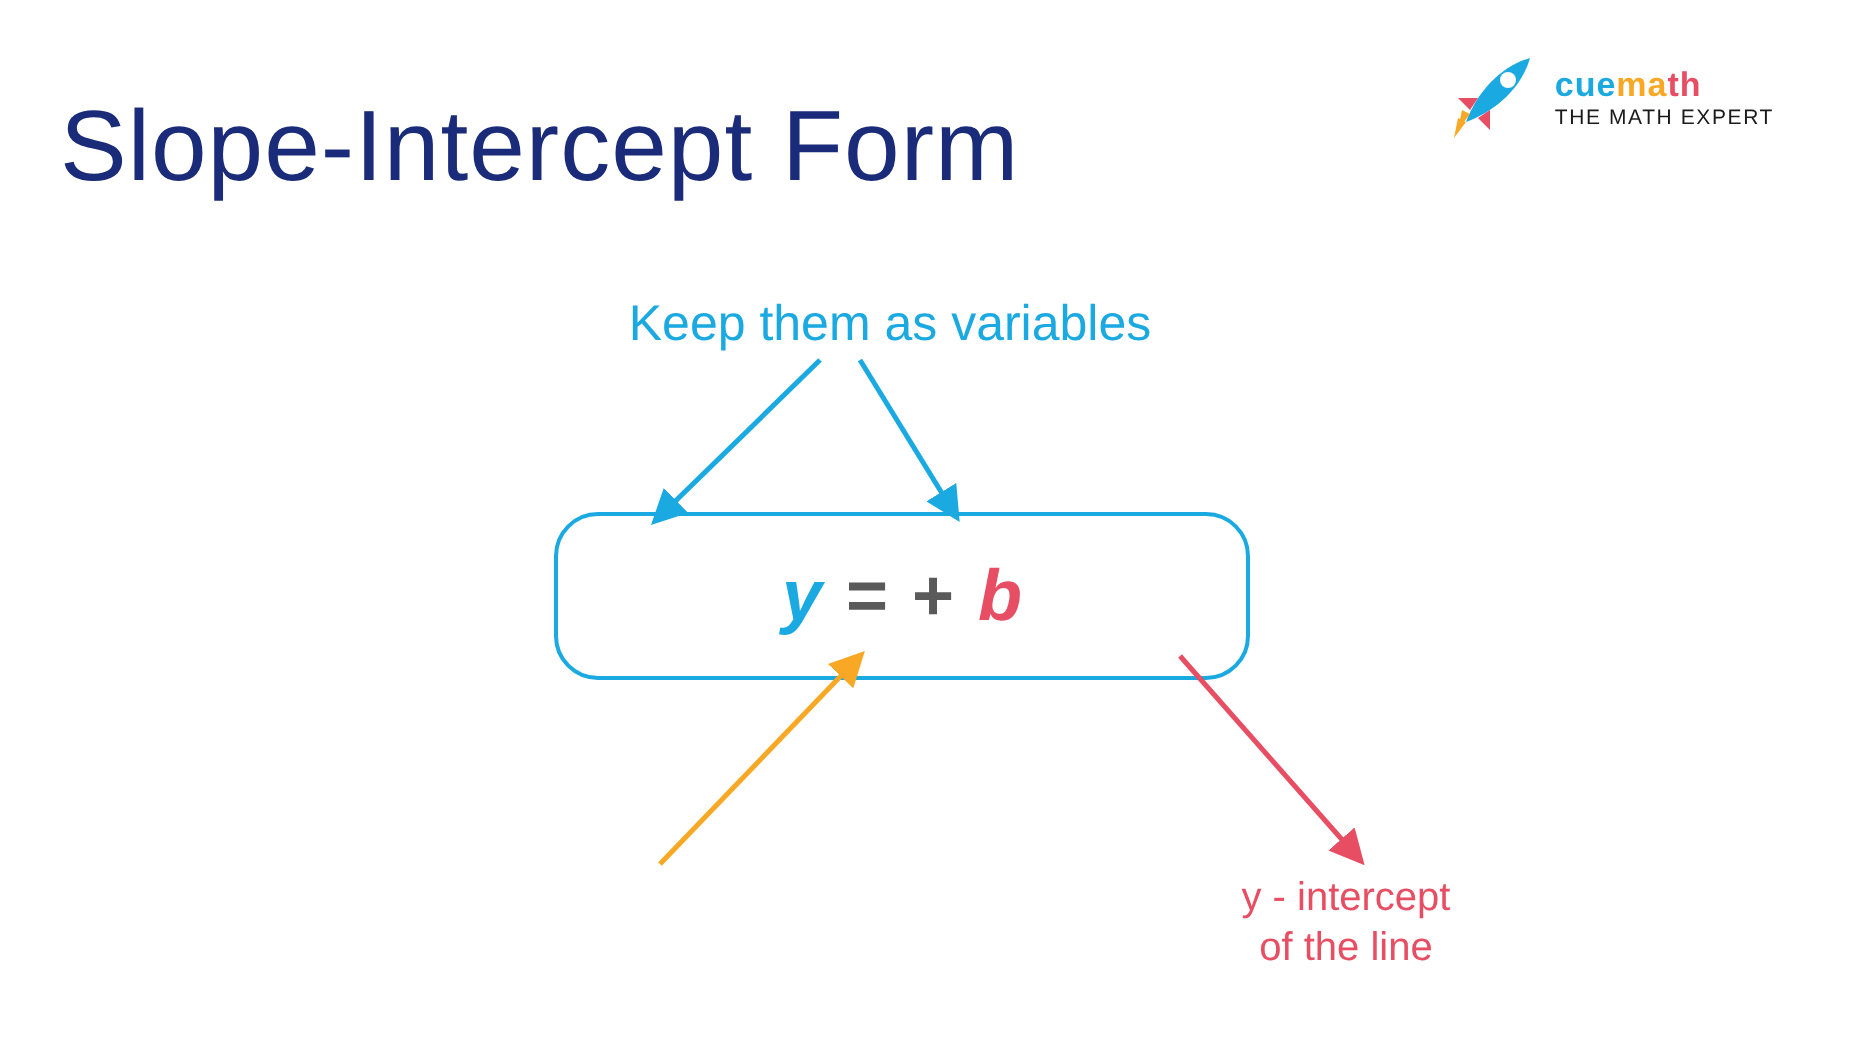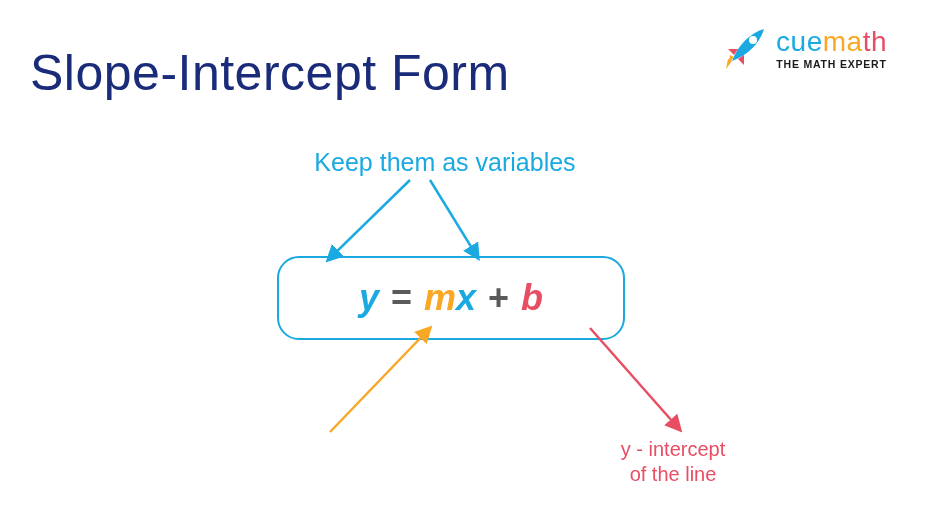--- a/index.html
+++ b/index.html
@@ -27,30 +27,30 @@
     display: flex;
     align-items: center;
     gap: 8px;
   }
   .logo-rocket {
     width: 48px;
     height: 48px;
   }
   .logo-text { display: flex; flex-direction: column; line-height: 1; }
   .logo-brand {
-    font-size: 28px;
-    font-weight: 400;
+    font-size: 17px;
+    font-weight: 700;
     letter-spacing: 0.5px;
   }
   .logo-brand .c1 { color: #1aa9e0; }
   .logo-brand .c2 { color: #f9a825; }
   .logo-brand .c3 { color: #e84e63; }
   .logo-tag {
     font-size: 10.5px;
-    font-weight: 700;
+    font-weight: 400;
     letter-spacing: 0.8px;
     color: #1a1a1a;
     margin-top: 3px;
     text-align: center;
   }
   .diagram {
     position: absolute;
     left: 0; top: 0; width: 756px; height: 521px;
   }
   .variables-label {
@@ -136,23 +136,20 @@
   </div>
 </div>
 
 <div class="diagram">
 
   <div class="variables-label">Keep them as variables</div>
 
   <div class="equation-box">
     <span class="eq-y">y</span>
     <span class="eq-eq">=</span>
-    <span>
-      <span class="eq-m">m</span><span class="eq-x">x</span>
-    </span>
     <span class="eq-plus">+</span>
     <span class="eq-b">b</span>
   </div>
 
   <div class="intercept-label">y - intercept<br>of the line</div>
 
   <svg class="arrows">
     <defs>
       <marker id="arrow-blue" viewBox="0 0 10 10" refX="8" refY="5" markerWidth="7" markerHeight="7" orient="auto-start-reverse">
         <path d="M 0 0 L 10 5 L 0 10 z" fill="#1aa9e0"></path>

